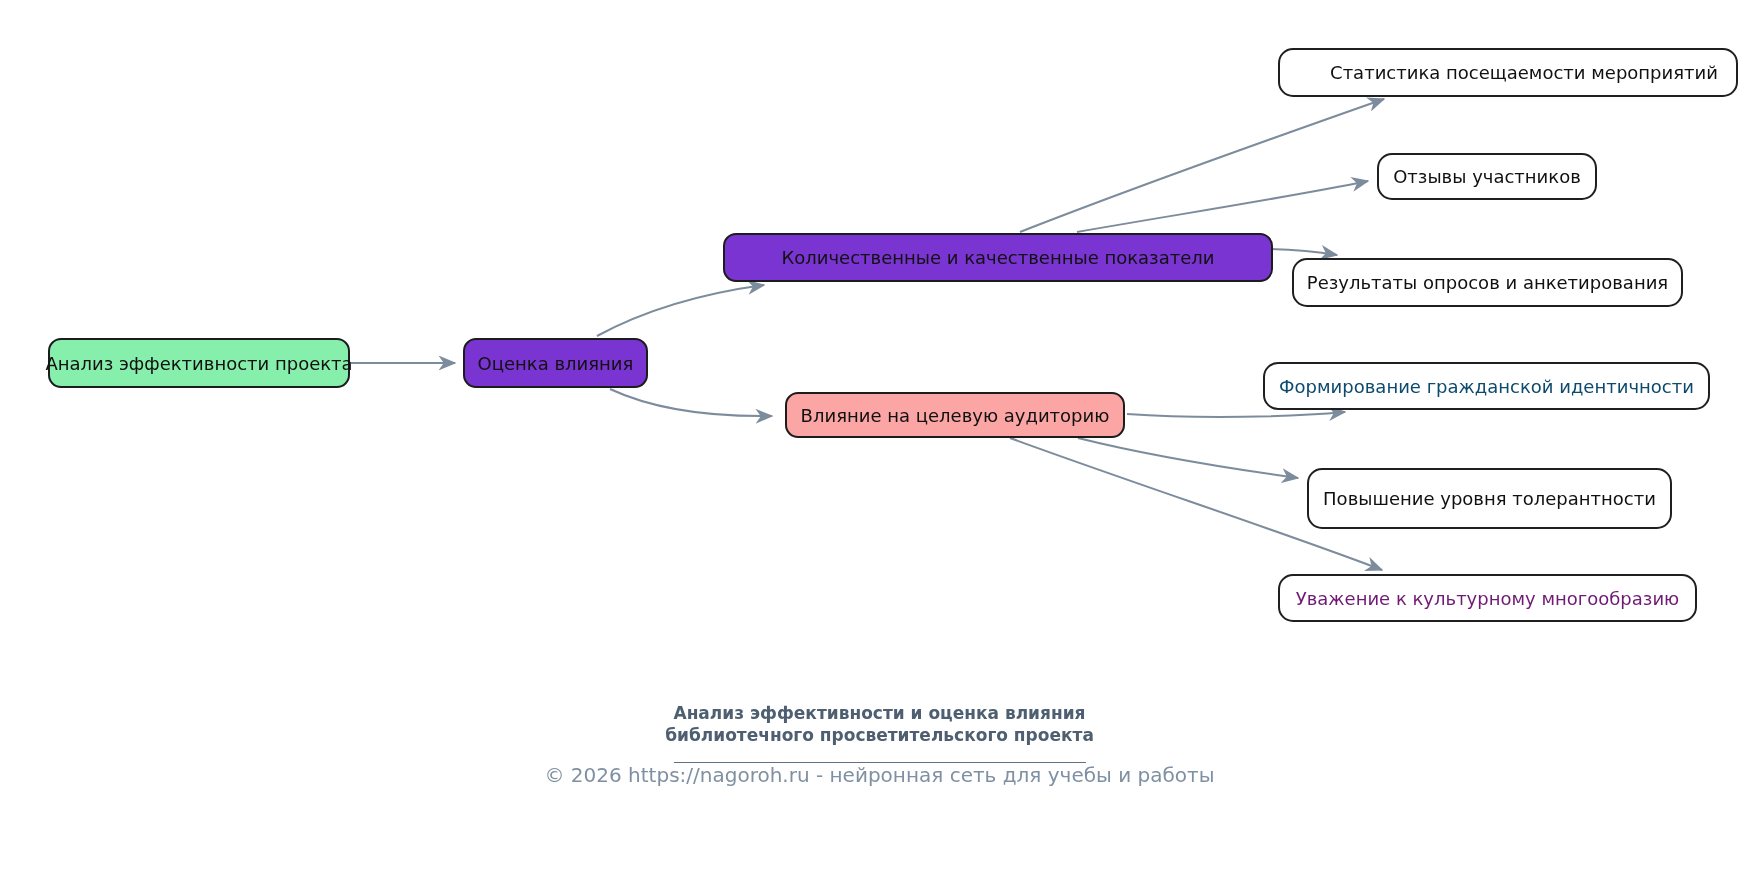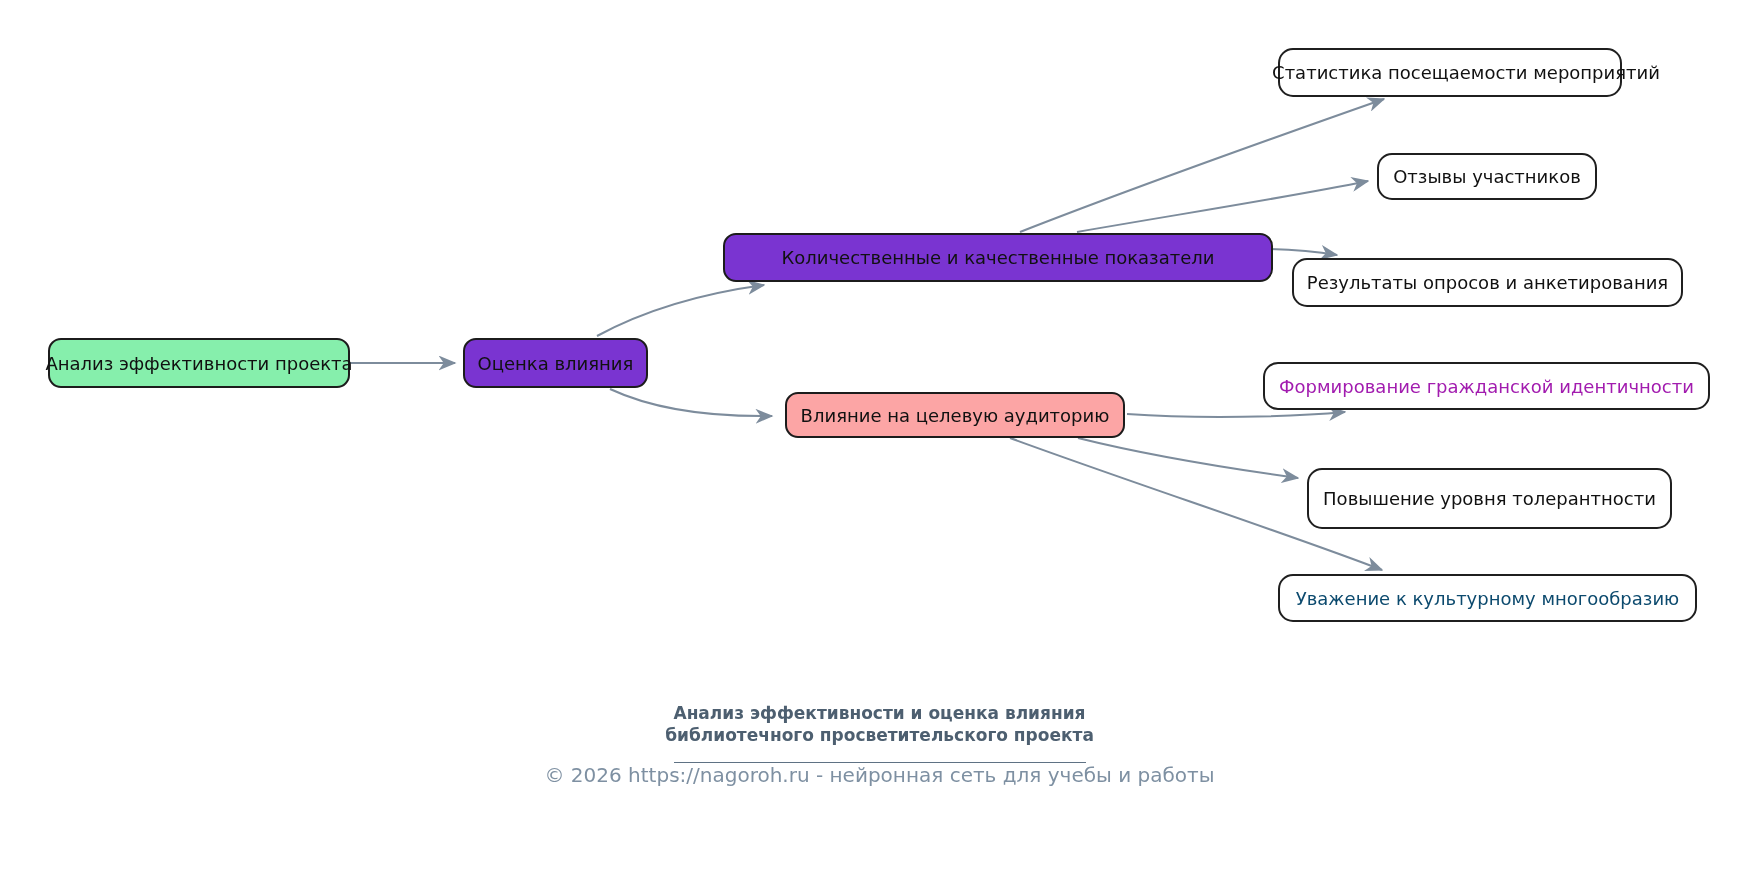--- a/index.html
+++ b/index.html
@@ -79,36 +79,36 @@
       </div>
       <div class="node branch" style="left: 463px; top: 338px; width: 185px; height: 50px; background: rgb(122, 52, 209); color: rgb(17, 17, 17);">
         <span>Оценка влияния</span>
       </div>
       <div class="node branch" style="left: 723px; top: 233px; width: 550px; height: 49px; background: rgb(122, 52, 209); color: rgb(17, 17, 17);">
         <span>Количественные и качественные показатели</span>
       </div>
       <div class="node branch" style="left: 785px; top: 392px; width: 340px; height: 46px; background: #fca5a5; color: rgb(17, 17, 17);">
         <span>Влияние на целевую аудиторию</span>
       </div>
-      <div class="node leaf" style="left: 1278px; top: 48px; width: 344px; height: 49px; background: rgb(255, 255, 255); color: rgb(17, 17, 17); padding-left: 32px;">
+      <div class="node leaf" style="left: 1278px; top: 48px; width: 460px; height: 49px; background: rgb(255, 255, 255); color: rgb(17, 17, 17); padding-left: 32px;">
         <span>Статистика посещаемости мероприятий</span>
       </div>
       <div class="node leaf" style="left: 1377px; top: 153px; width: 220px; height: 47px; background: rgb(255, 255, 255); color: rgb(17, 17, 17);">
         <span>Отзывы участников</span>
       </div>
       <div class="node leaf" style="left: 1292px; top: 258px; width: 391px; height: 49px; background: rgb(255, 255, 255); color: rgb(17, 17, 17);">
         <span>Результаты опросов и анкетирования</span>
       </div>
-      <div class="node leaf" style="left: 1263px; top: 362px; width: 447px; height: 48px; background: rgb(255, 255, 255); color: #a21caf;">
+      <div class="node leaf" style="left: 1263px; top: 362px; width: 447px; height: 48px; background: rgb(255, 255, 255); color: #0c4a6e;">
         <span>Формирование гражданской идентичности</span>
       </div>
       <div class="node leaf" style="left: 1307px; top: 468px; width: 365px; height: 61px; background: rgb(255, 255, 255); color: rgb(17, 17, 17);">
         <span>Повышение уровня толерантности</span>
       </div>
-      <div class="node leaf" style="left: 1278px; top: 574px; width: 419px; height: 48px; background: rgb(255, 255, 255); color: #0c4a6e;">
+      <div class="node leaf" style="left: 1278px; top: 574px; width: 419px; height: 48px; background: rgb(255, 255, 255); color: #701a75;">
         <span>Уважение к культурному многообразию</span>
       </div>
     </div>
 
   <div class="footer">
     <div class="footer-title">
       <div>Анализ эффективности и оценка влияния</div>
       <div>библиотечного просветительского проекта</div>
     </div>
     <hr class="footer-divider">

